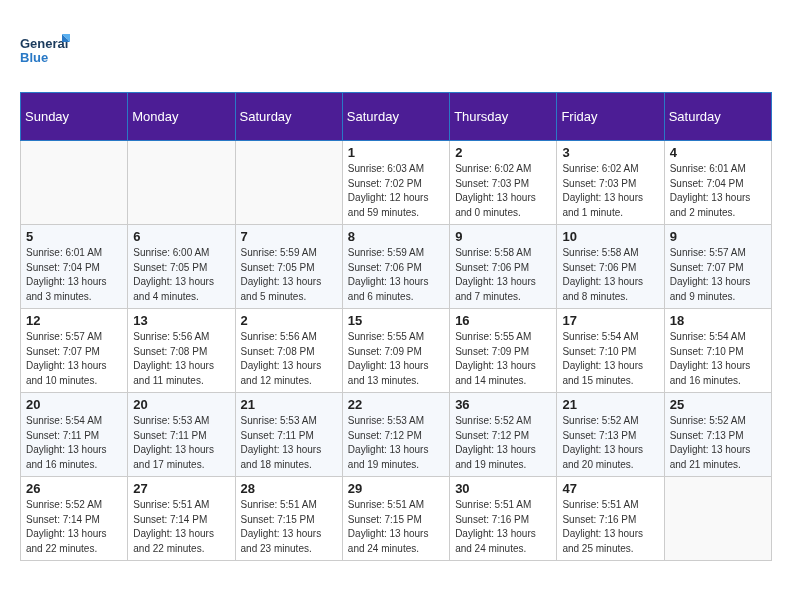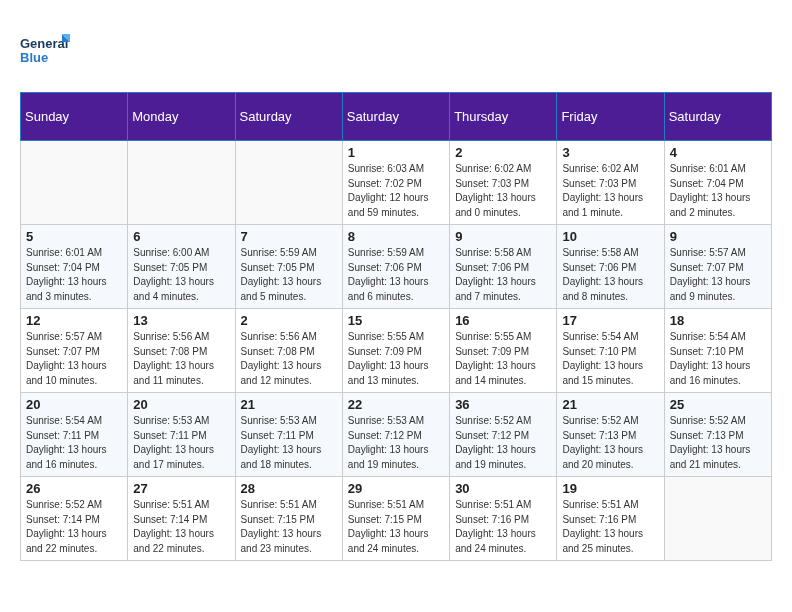--- a/index.html
+++ b/index.html
@@ -231,19 +231,19 @@
         </td>
         <td>
           <div class="day-number">29</div>
           <div class="day-info">Sunrise: 5:51 AM<br>Sunset: 7:15 PM<br>Daylight: 13 hours<br>and 24 minutes.</div>
         </td>
         <td>
           <div class="day-number">30</div>
           <div class="day-info">Sunrise: 5:51 AM<br>Sunset: 7:16 PM<br>Daylight: 13 hours<br>and 24 minutes.</div>
         </td>
         <td>
-          <div class="day-number">19</div>
+          <div class="day-number">47</div>
           <div class="day-info">Sunrise: 5:51 AM<br>Sunset: 7:16 PM<br>Daylight: 13 hours<br>and 25 minutes.</div>
         </td>
         <td class="empty-cell"></td>
       </tr>
     </tbody>
 </table>
 
 </body></html>

